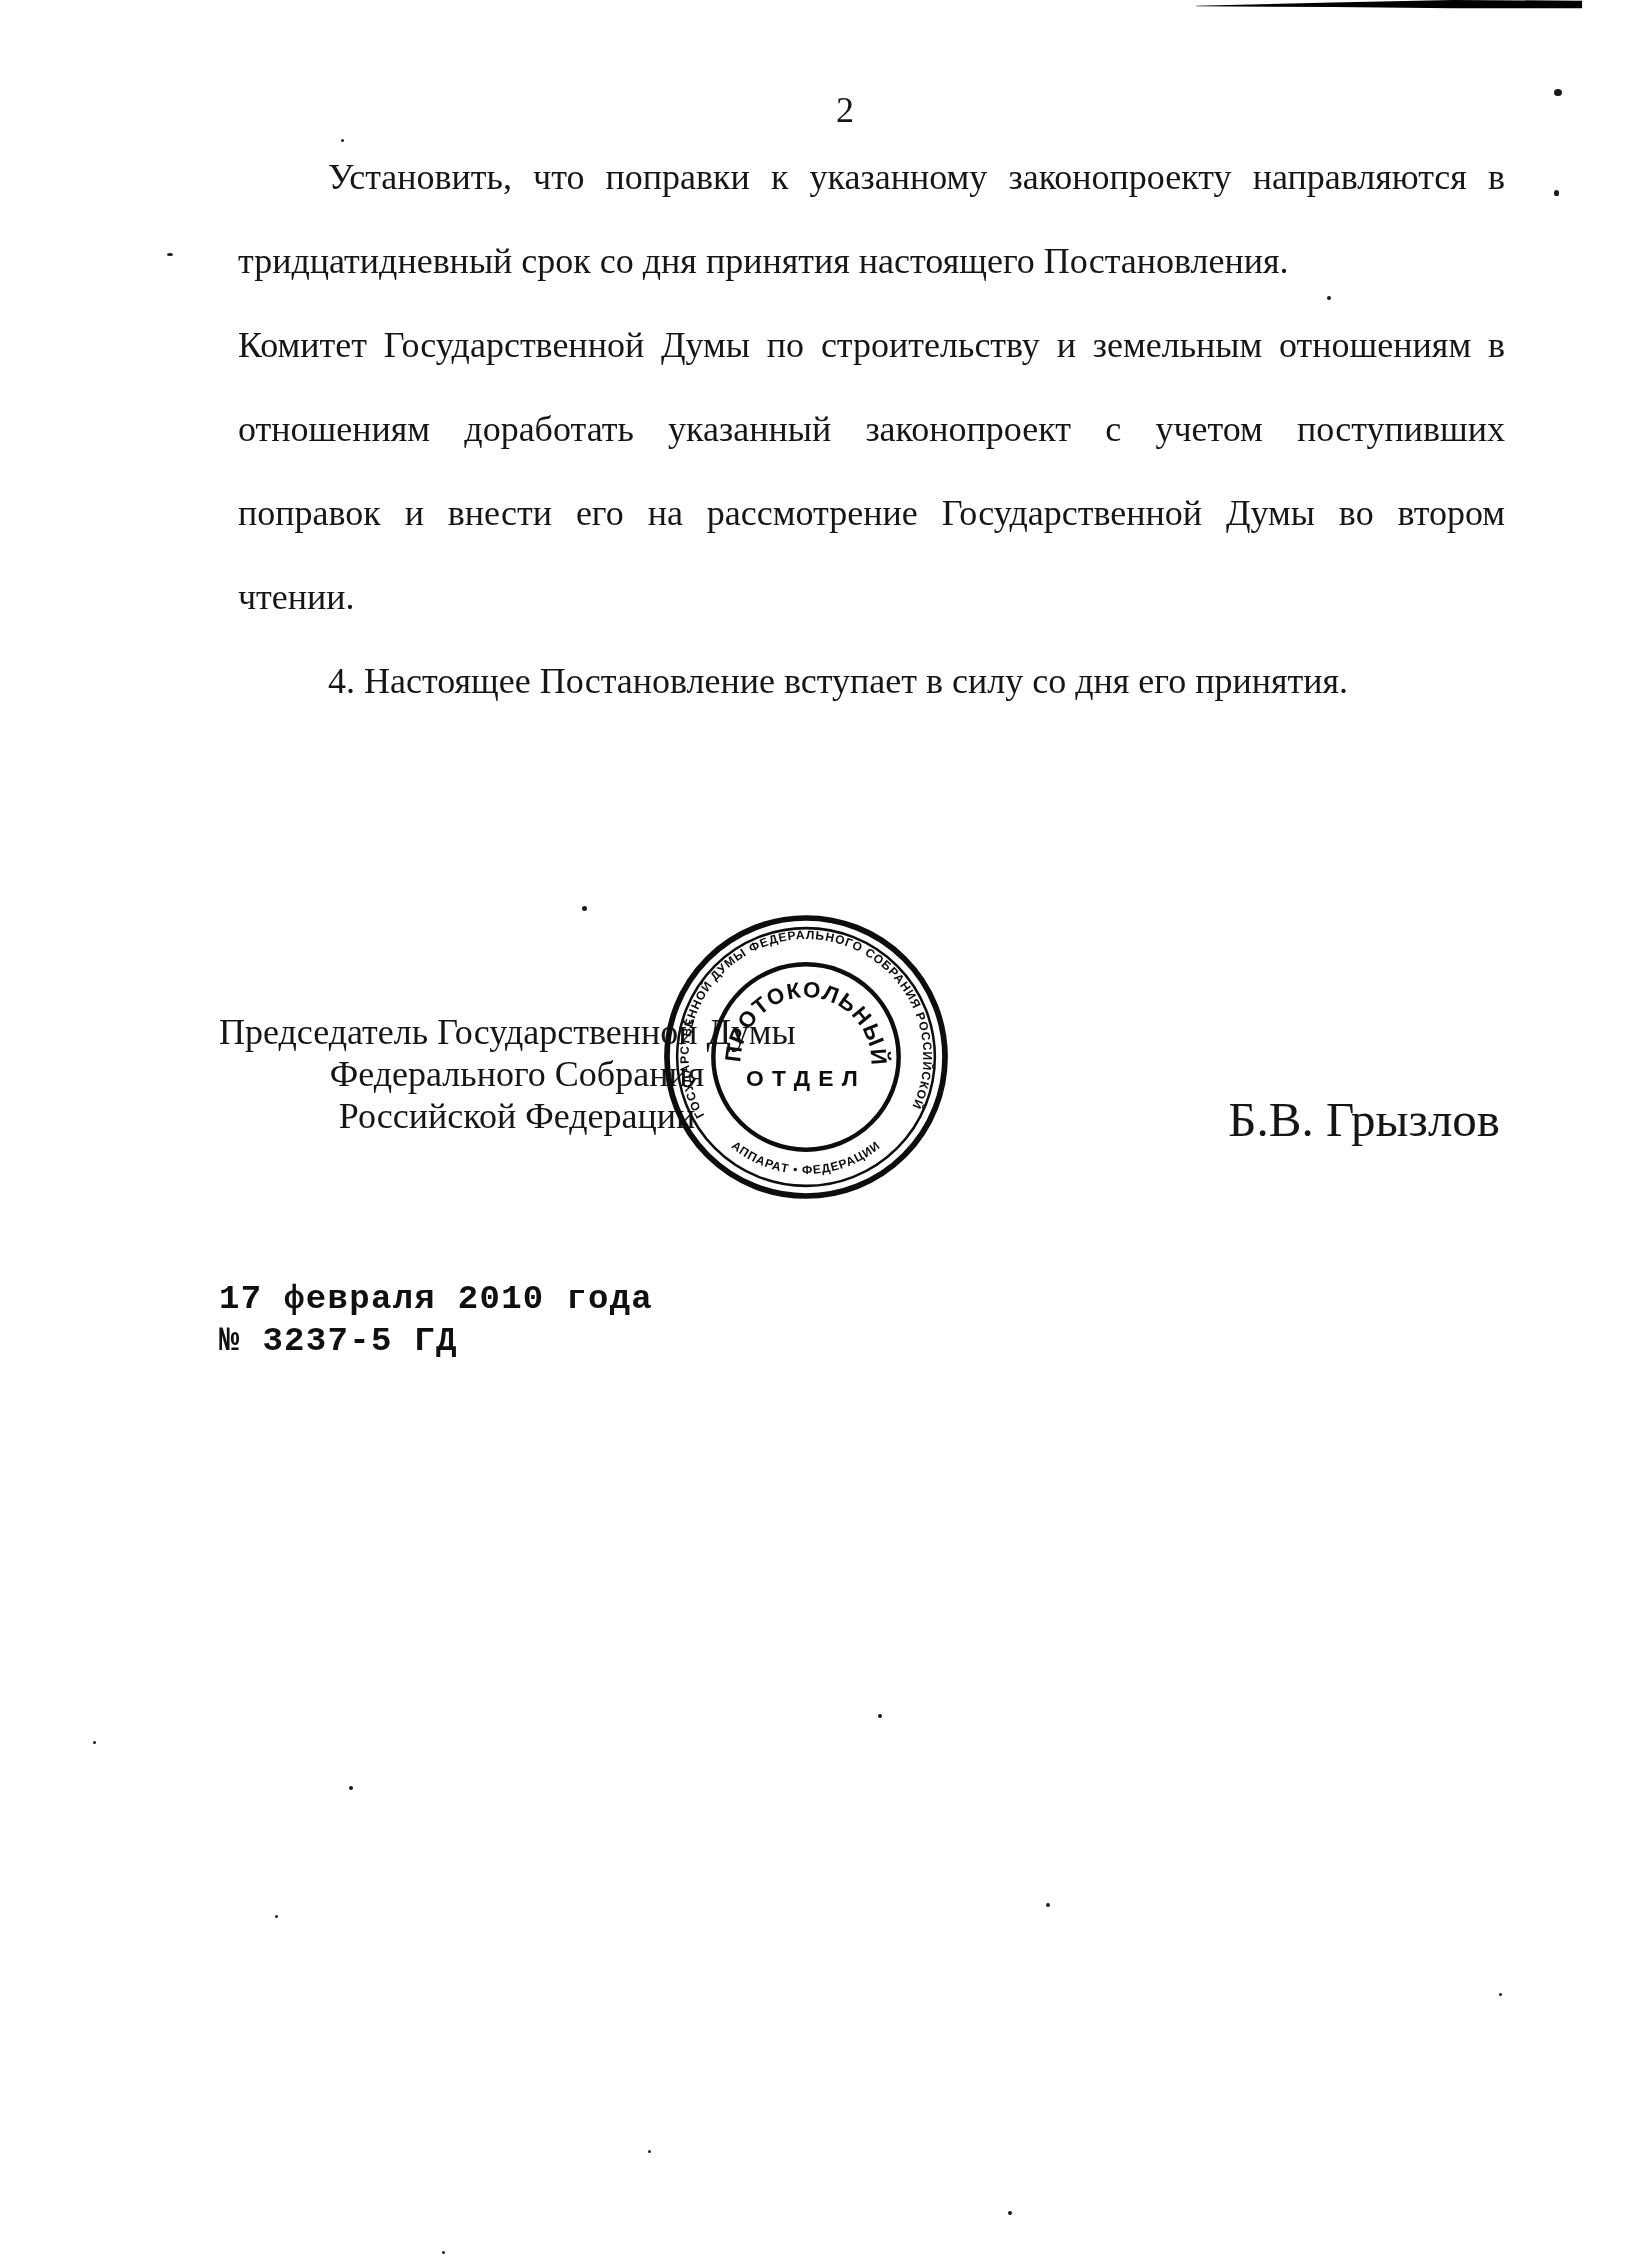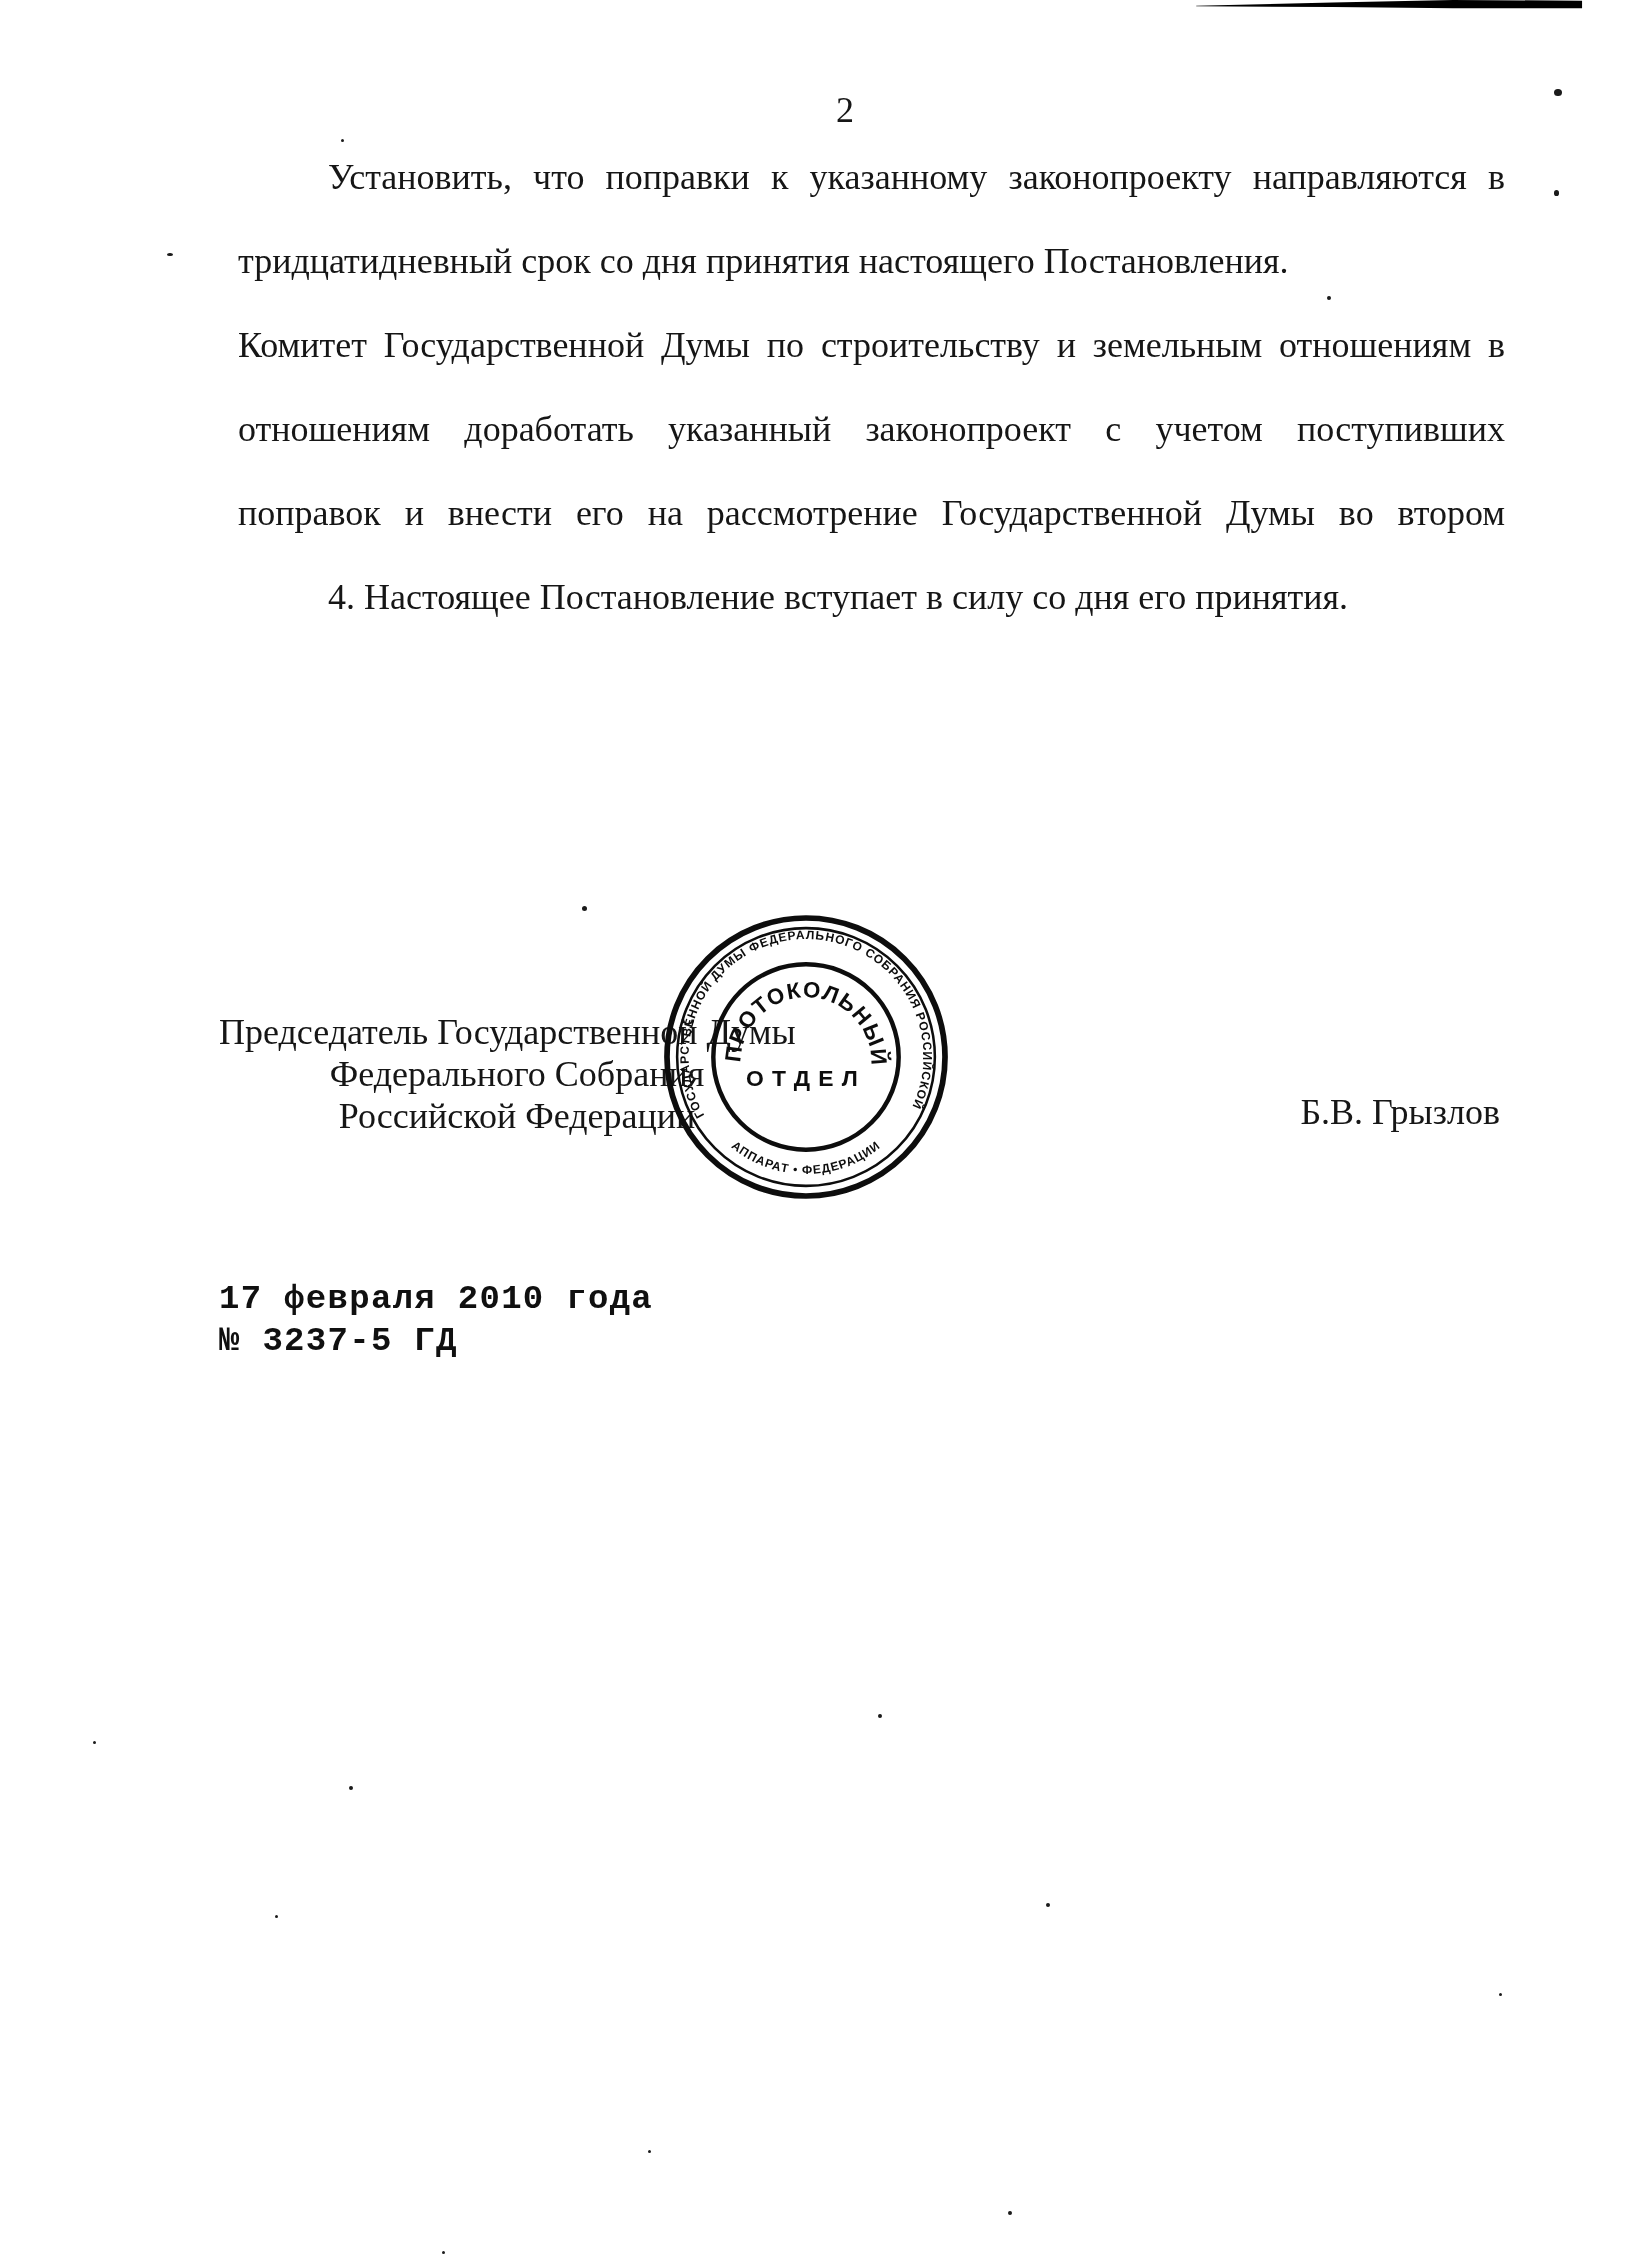--- a/index.html
+++ b/index.html
@@ -27,21 +27,21 @@
   .just{text-align:justify;text-align-last:justify;}
   .first{padding-left:90px;}
   
   .signature{
     position:absolute;left:219px;top:1011px;width:596px;
     font-size:36px;line-height:42px;
   }
   .sig-center{text-align:center;}
   .sig-name{
     position:absolute;top:1091px;right:136px;
-    font-size:36px;
+    font-size:49px;
   }
   
   .stamp{
     position:absolute;left:660px;top:911px;width:292px;height:292px;
   }
   .stamp circle{fill:none;stroke:#0d0d0d;}
   .stamp text{fill:#0d0d0d;font-family:"Liberation Sans","DejaVu Sans",sans-serif;font-weight:bold;}
   .ring-text{font-size:19px;letter-spacing:1.5px;}
   .inner-arc{font-size:35px;letter-spacing:2px;}
   .inner-word{font-size:36px;letter-spacing:13px;}
@@ -66,20 +66,21 @@
   </svg>
 
   <div class="page-number">2</div>
 
   <div class="body-text">
     <div class="line first just">Установить, что поправки к указанному законопроекту направляются в</div>
     <div class="line">тридцатидневный срок со дня принятия настоящего Постановления.</div>
     <div class="line just">Комитет Государственной Думы по строительству и земельным отношениям в</div>
     <div class="line just">отношениям доработать указанный законопроект с учетом поступивших</div>
     <div class="line just">поправок и внести его на рассмотрение Государственной Думы во втором</div>
+    <div class="line">чтении.</div>
     <div class="line first">4. Настоящее Постановление вступает в силу со дня его принятия.</div>
   </div>
 
   <div class="signature">
     <div class="sig-line">Председатель Государственной Думы</div>
     <div class="sig-line sig-center">Федерального Собрания</div>
     <div class="sig-line sig-center">Российской Федерации</div>
   </div>
 
   <div class="sig-name">Б.В. Грызлов</div>

